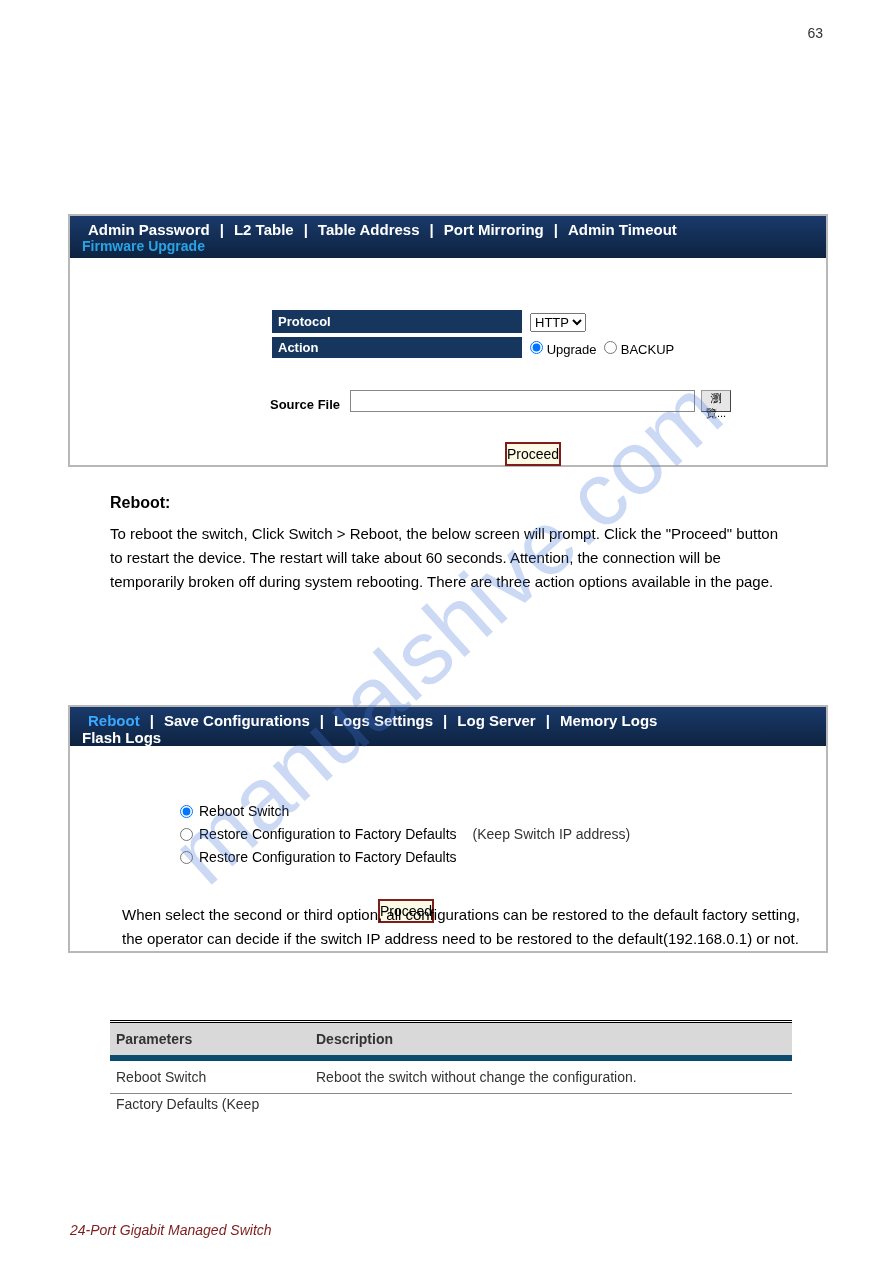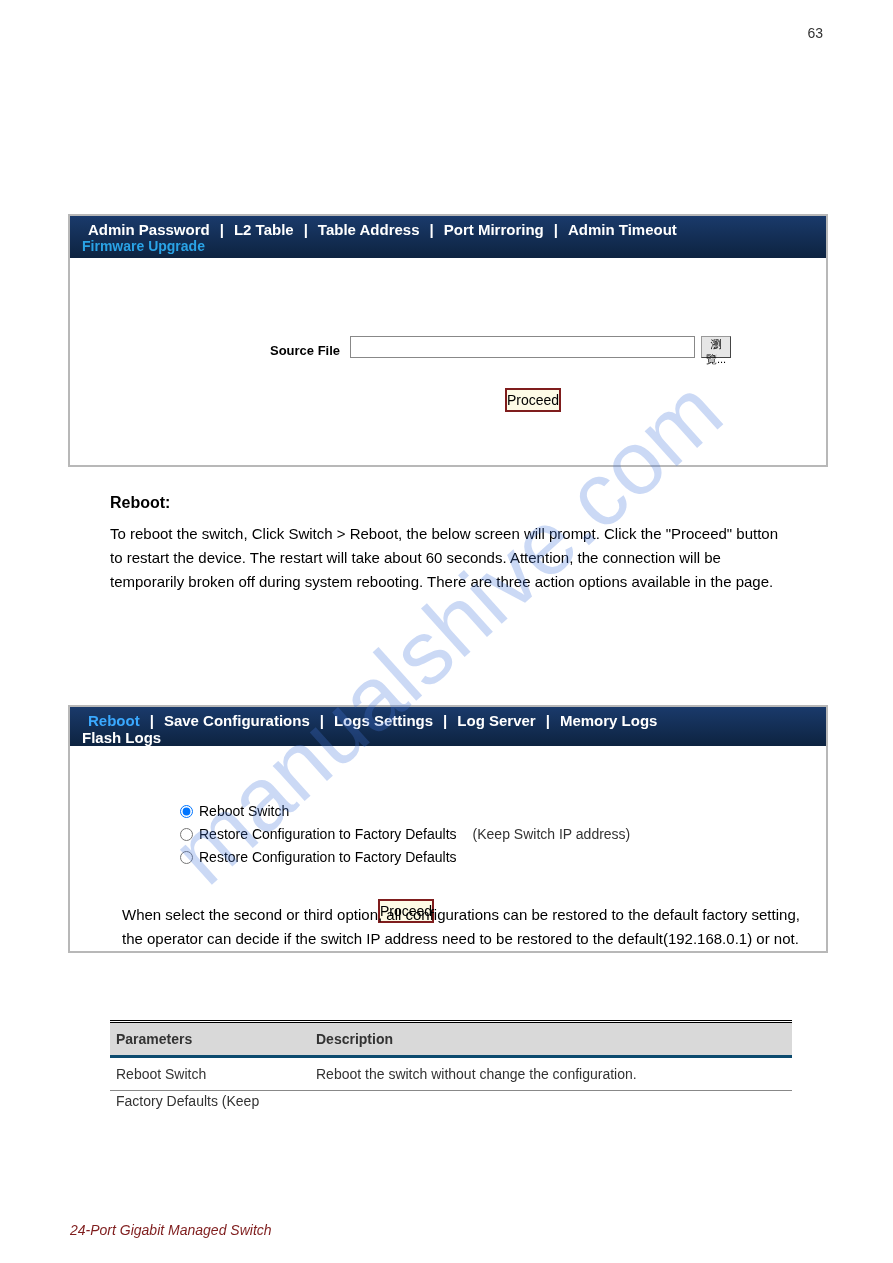--- a/index.html
+++ b/index.html
@@ -55,21 +55,21 @@
   }
   .content2 { padding: 50px 30px 0 110px; }
   .radio-row { margin: 7px 0; font-size: 14px; display: flex; align-items: center; }
   .radio-row input { margin-right: 6px; }
   .radio-extra { color: #333; margin-left: 16px; }
   .proceed-row2 { text-align: left; margin: 34px 0 0 198px; }
   .text-block { position: absolute; left: 110px; font-size: 15px; line-height: 1.6; }
   .tb1 { top: 490px; width: 680px; }
   .tb2 { top: 903px; width: 680px; margin-left: 12px; }
   .table-def { position: absolute; left: 110px; top: 1020px; width: 682px; border-collapse: collapse; font-size: 14px; }
-  .table-def thead th { background: #d9d9d9; border-top: 3px double #000; border-bottom: 3px solid #0c4a6e; text-align: left; font-weight: bold; color: #333; padding: 8px 6px; }
+  .table-def thead th { background: #d9d9d9; border-top: 3px double #000; border-bottom: 6px solid #0c4a6e; text-align: left; font-weight: bold; color: #333; padding: 8px 6px; }
   .table-def thead th:first-child { width: 200px; }
   .table-def tbody td { border-bottom: 1px solid #888; padding: 8px 6px; vertical-align: top; color: #333; }
   .table-def tbody tr.noborder td { border-bottom: none; padding-top: 2px; }
   .wm {
     position: absolute; left: 50%; top: 50%;
     transform: translate(-50%, -50%) rotate(-42deg);
     font-size: 90px; color: rgba(70,120,220,0.28);
     font-family: Arial, sans-serif; white-space: nowrap;
     pointer-events: none; z-index: 50;
   }
@@ -89,20 +89,39 @@
     <span class="nav-sep">|</span>
     <span class="nav-item">Table Address</span>
     <span class="nav-sep">|</span>
     <span class="nav-item">Port Mirroring</span>
     <span class="nav-sep">|</span>
     <span class="nav-item">Admin Timeout</span>
     <div style="flex-basis:100%;height:0"></div>
     <span class="nav-sub">Firmware Upgrade</span>
   </div>
   <div class="content1">
+    <table class="formtbl">
+      <tbody>
+          <tr>
+        <td class="label-cell">Protocol</td>
+        <td class="val-cell">
+          <select>
+            <option>HTTP</option>
+          </select>
+        </td>
+      </tr>
+      <tr>
+        <td class="label-cell">Action</td>
+        <td class="val-cell">
+          <label><input type="radio" checked="" style=""> <span>Upgrade</span></label>
+          <label style="margin-left:4px"><input type="radio" style=""> <span>BACKUP</span></label>
+        </td>
+      </tr>
+    </tbody>
+      </table>
     <div class="filerow">
       <span class="filelabel">Source File</span>
       <div class="file-input"></div>
       <button class="browse-btn">瀏覽...</button>
     </div>
     <div class="proceed-row">
       <button class="proceed-btn">Proceed</button>
     </div>
   </div>
 </div>

